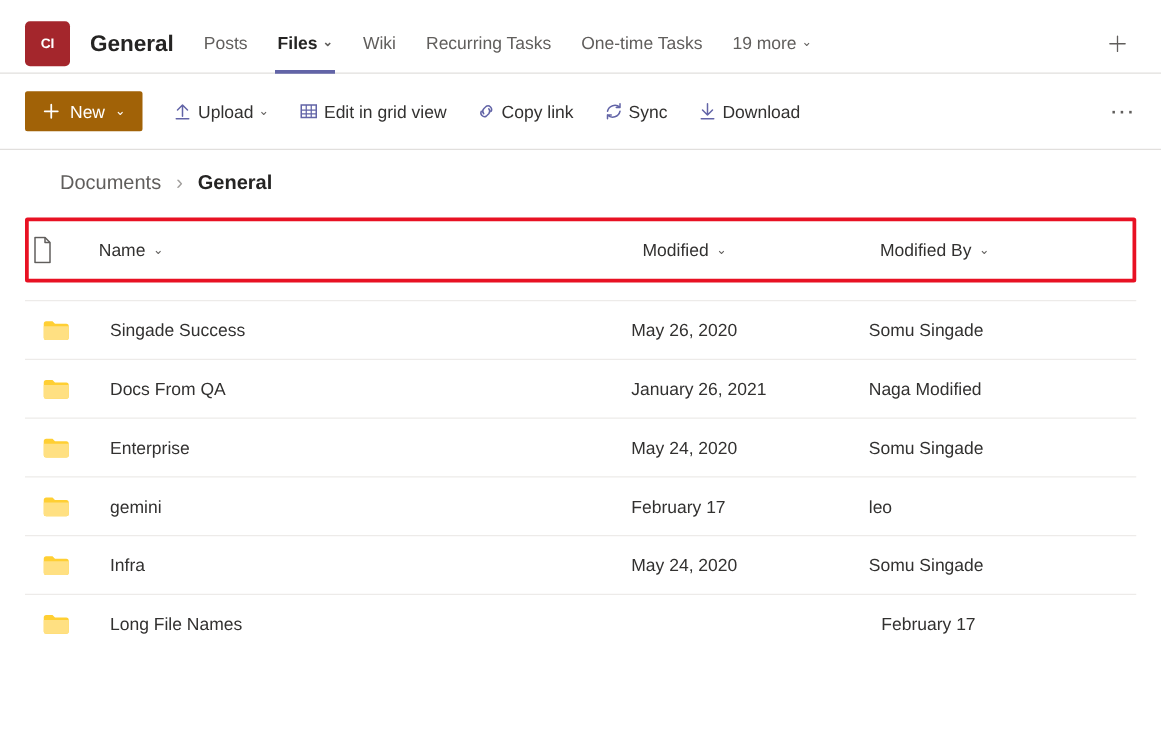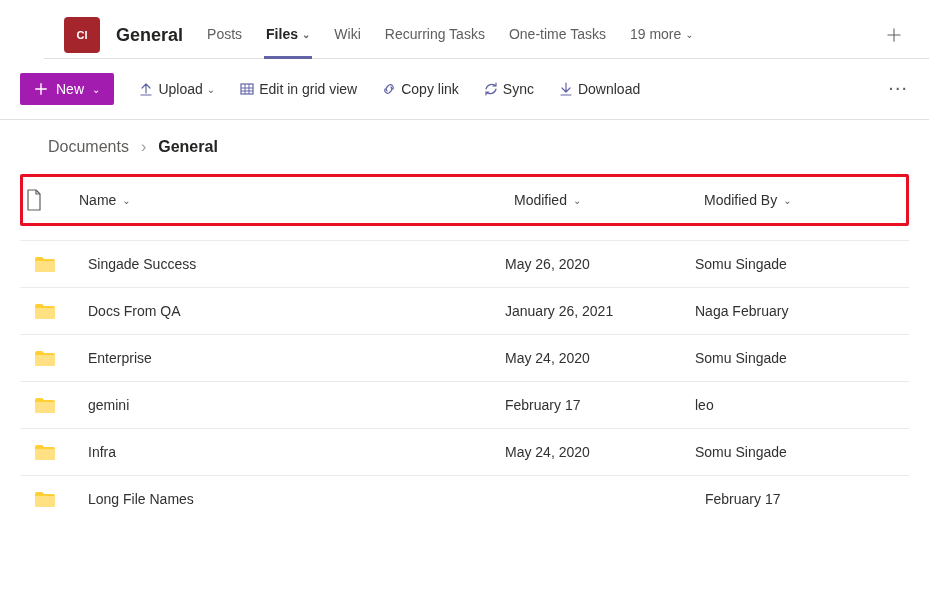--- a/index.html
+++ b/index.html
@@ -9,21 +9,20 @@
       color: #252423;
       background: #fff;
       width: 929px;
     }
     .top-bar {
       display: flex;
       align-items: center;
       padding: 12px 20px 0 20px;
       gap: 16px;
       border-bottom: 1px solid #e1dfdd;
-      margin-left: 44px;
     }
     .channel-avatar {
       width: 36px;
       height: 36px;
       background: #a4262c;
       color: #fff;
       border-radius: 4px;
       display: flex;
       align-items: center;
       justify-content: center;
@@ -62,21 +61,21 @@
       padding: 14px 8px;
     }
     .toolbar {
       display: flex;
       align-items: center;
       padding: 14px 20px;
       gap: 24px;
       border-bottom: 1px solid #e1dfdd;
     }
     .new-btn {
-      background: #a21caf;
+      background: #a16207;
       color: #fff;
       border: none;
       padding: 8px 14px;
       border-radius: 2px;
       font-size: 14px;
       cursor: pointer;
       display: flex;
       align-items: center;
       gap: 8px;
     }
@@ -257,21 +256,21 @@
   </div>
       <div class="data-row">
     <div class="col-icon">
           <svg class="folder-icon" viewBox="0 0 22 18">
   <path d="M1 4a2 2 0 0 1 2-2h5l2 2h9a2 2 0 0 1 2 2v9a2 2 0 0 1-2 2H3a2 2 0 0 1-2-2z" fill="#ffcf33"></path>
   <path d="M1 6h20v9a2 2 0 0 1-2 2H3a2 2 0 0 1-2-2z" fill="#ffe082"></path>
 </svg>
         </div>
     <div class="col-name">Docs From QA</div>
     <div class="col-mod">January 26, 2021</div>
-    <div class="col-modby">Naga February</div>
+    <div class="col-modby">Naga Modified</div>
   </div>
       <div class="data-row">
     <div class="col-icon">
           <svg class="folder-icon" viewBox="0 0 22 18">
   <path d="M1 4a2 2 0 0 1 2-2h5l2 2h9a2 2 0 0 1 2 2v9a2 2 0 0 1-2 2H3a2 2 0 0 1-2-2z" fill="#ffcf33"></path>
   <path d="M1 6h20v9a2 2 0 0 1-2 2H3a2 2 0 0 1-2-2z" fill="#ffe082"></path>
 </svg>
         </div>
     <div class="col-name">Enterprise</div>
     <div class="col-mod">May 24, 2020</div>

